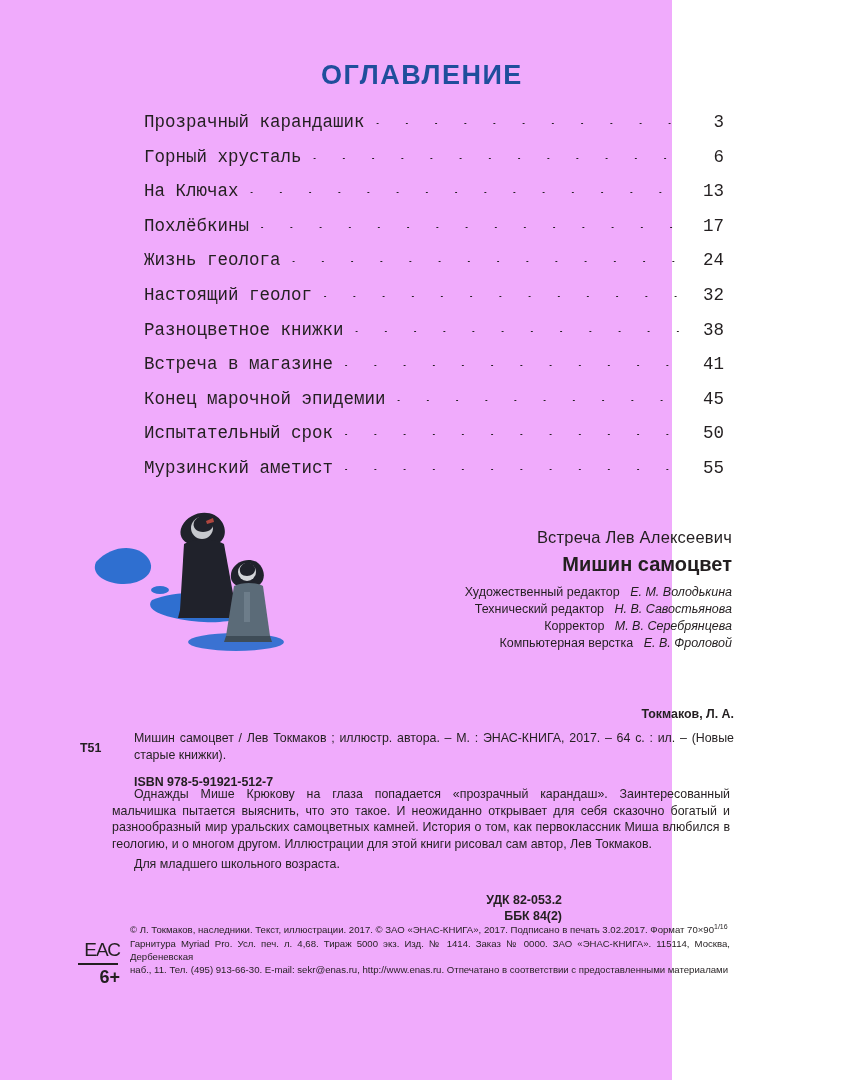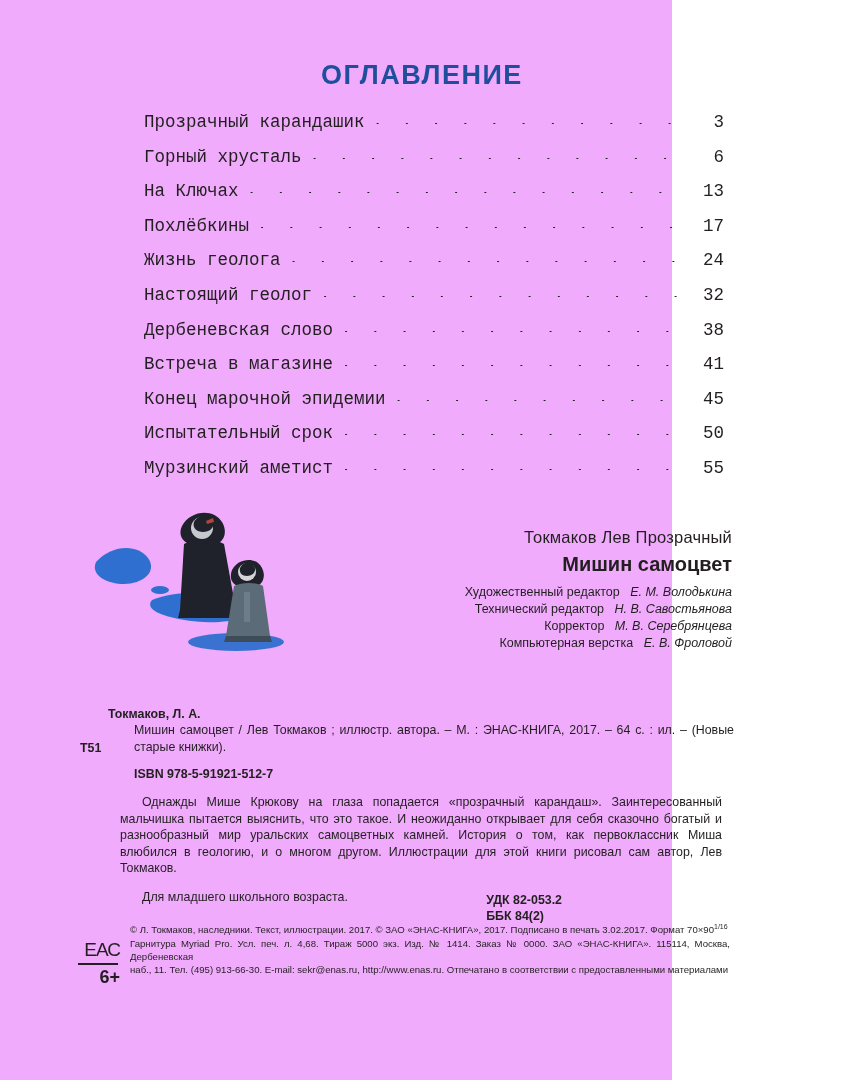--- a/index.html
+++ b/index.html
@@ -102,21 +102,21 @@
   .credit .person { font-style: italic; }
 
   
   .cip {
     position: absolute;
     left: 108px; top: 706px;
     width: 626px;
     font-size: 12.4px;
     line-height: 16.4px;
   }
-  .cip .surname { font-weight: bold; margin-bottom: 0; }
+  .cip .surname { font-weight: bold; margin-bottom: 8px; text-align: right; }
   .cip .code {
     position: absolute;
     left: -28px; top: 18px;
     font-weight: bold;
     font-size: 12.4px;
     margin-top: 16px;
   }
   .cip .desc { text-align: justify; padding-left: 26px; }
   .cip .isbn {
     font-weight: bold;
@@ -124,26 +124,27 @@
     padding-left: 26px;
   }
   .annotation {
     position: absolute;
     left: 108px; top: 782px;
     width: 626px;
     font-size: 12.4px;
     line-height: 16.6px;
     text-align: justify;
   }
-  .annotation p { margin: 12px; }
+  .annotation p { margin: 4px; }
   .annotation p.indent { text-indent: 22px; }
 
   .udk {
     position: absolute;
     right: 110px; top: 892px;
+    text-align: right;
     font-size: 12.4px;
     font-weight: bold;
     line-height: 16px;
   }
 
   
   .eac {
     position: absolute;
     left: 78px; top: 916px;
     width: 42px;
@@ -223,21 +224,21 @@
       <span class="toc-page">24</span>
     </div>
     <div class="toc-row">
       <span class="toc-label">Настоящий геолог</span>
       <span class="toc-leader">
           <span>. . . . . . . . . . . . . . . . . . . . . . . . . . . . . . . . . . . . . . . . . . . . . . . . . . . . . . . .</span>
         </span>
       <span class="toc-page">32</span>
     </div>
     <div class="toc-row">
-      <span class="toc-label">Дербеневская слово</span>
+      <span class="toc-label">Разноцветное книжки</span>
       <span class="toc-leader">
           <span>. . . . . . . . . . . . . . . . . . . . . . . . . . . . . . . . . . . . . . . . . . . . . . . . . . . . . . . .</span>
         </span>
       <span class="toc-page">38</span>
     </div>
     <div class="toc-row">
       <span class="toc-label">Встреча в магазине</span>
       <span class="toc-leader">
           <span>. . . . . . . . . . . . . . . . . . . . . . . . . . . . . . . . . . . . . . . . . . . . . . . . . . . . . . . .</span>
         </span>
@@ -288,21 +289,21 @@
         <circle cx="161" cy="80" r="9" fill="#d3d5d9"></circle>
         <path d="M154 76 C157 69 166 69 169 76 C170 81 165 84 161 84 C156 84 153 81 154 76 Z" fill="#20222b"></path>
         <path d="M148 94 C156 90 170 90 177 94 L184 144 C172 150 150 150 140 144 Z" fill="#5b6b78"></path>
         <path d="M140 144 L184 144 L186 150 L138 150 Z" fill="#3e4c57"></path>
         <rect x="158" y="100" width="6" height="30" fill="#6d7d8a"></rect>
       </g>
     </svg>
   </div>
 
   <div class="colophon">
-    <div class="author">Токмаков Лев Прозрачный</div>
+    <div class="author">Встреча Лев Алексеевич</div>
     <div class="booktitle">Мишин самоцвет</div>
     <div class="credit">
       <span class="role">Художественный редактор</span>
       &nbsp;
       <span class="person">Е. М. Володькина</span>
     </div>
     <div class="credit">
       <span class="role">Технический редактор</span>
       &nbsp;
       <span class="person">Н. В. Савостьянова</span>

